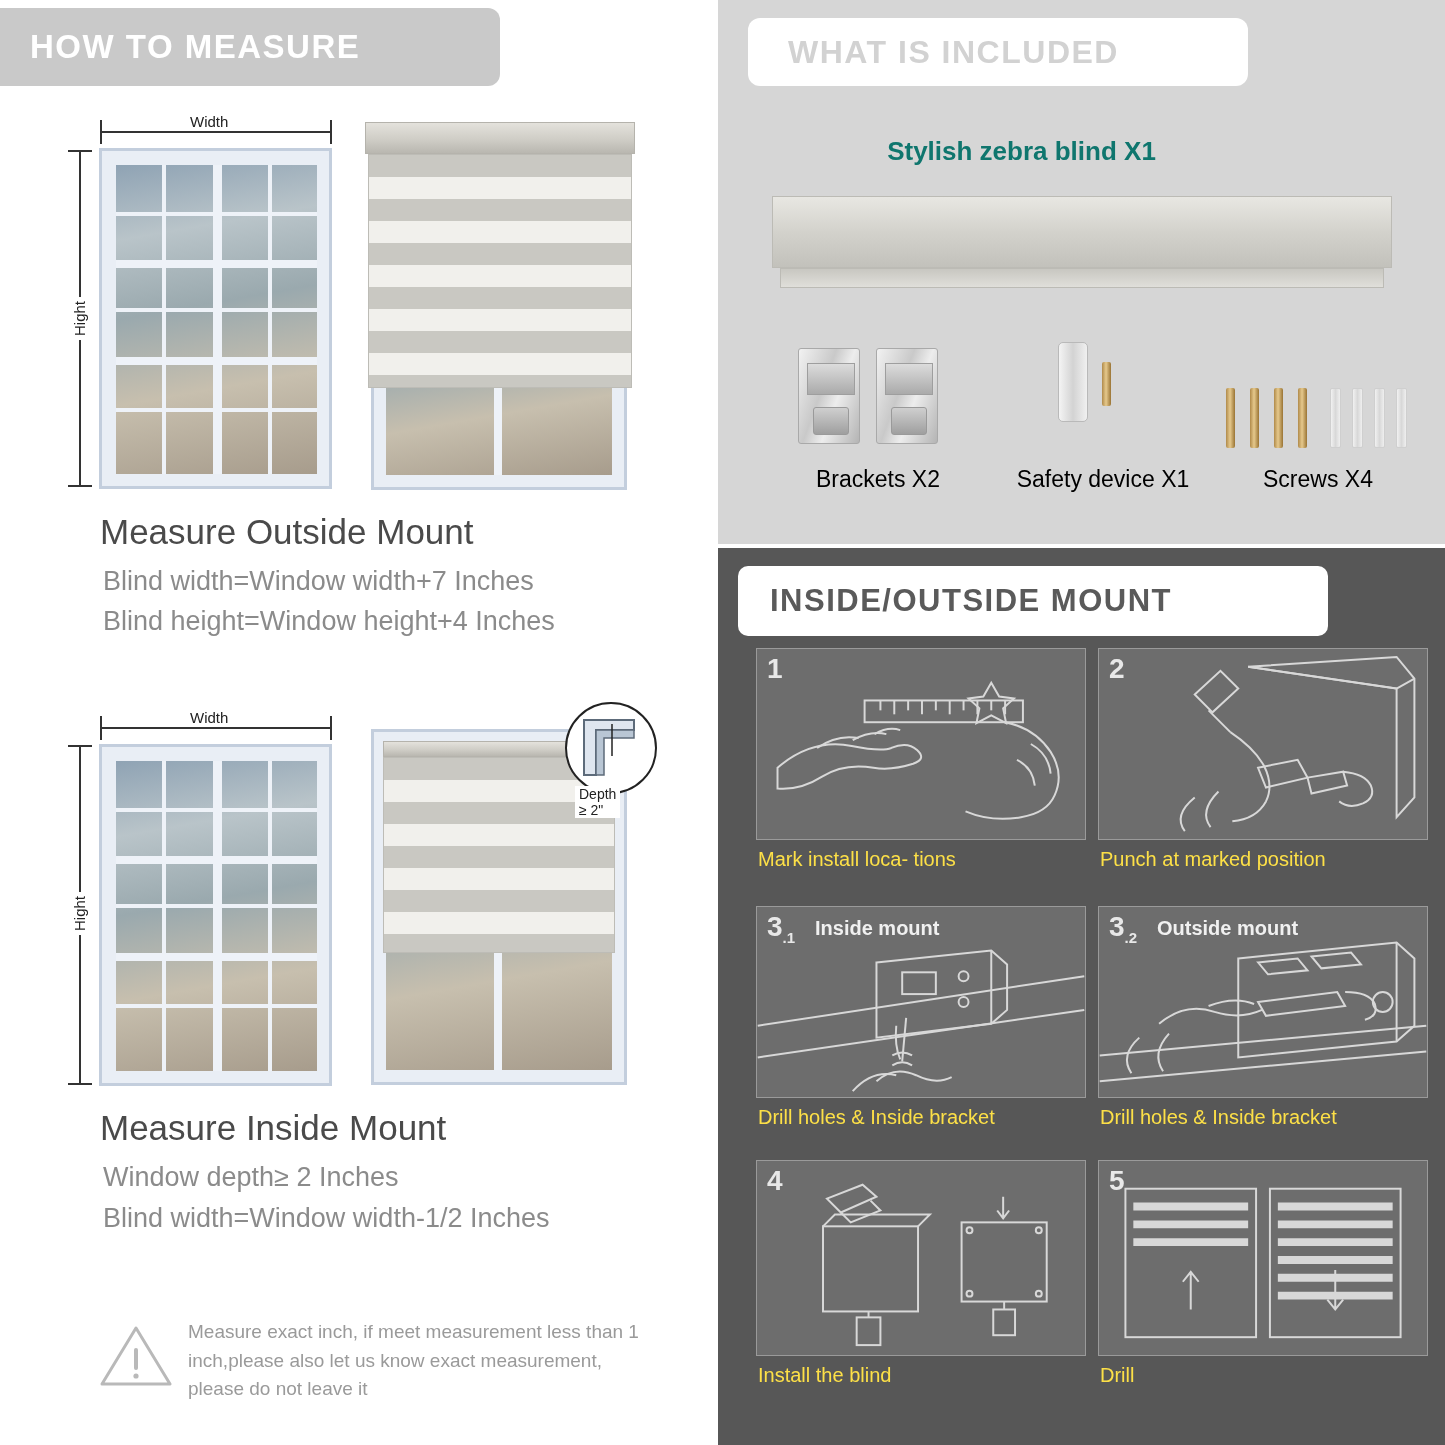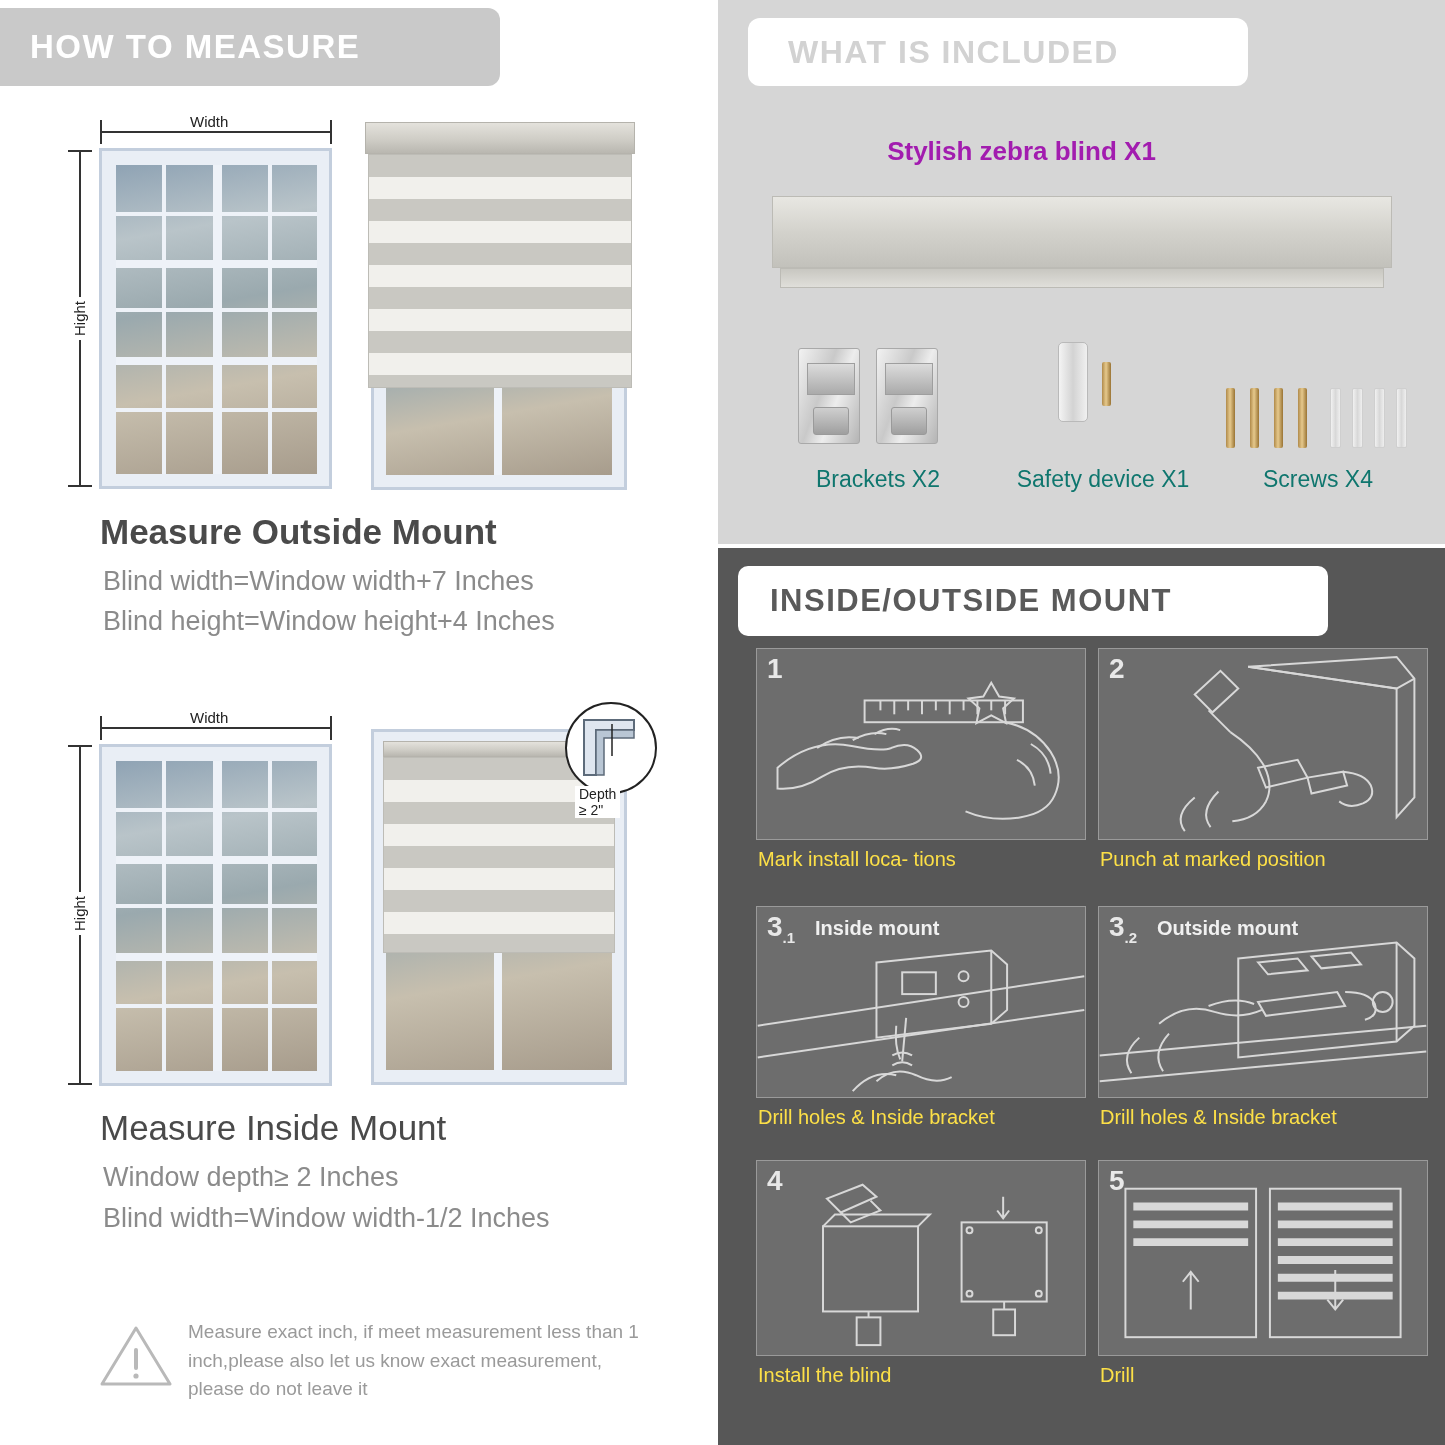--- a/index.html
+++ b/index.html
@@ -91,34 +91,34 @@
     background:#d6d6d6;
   }
   #banner-included {
     left:30px; top:18px; width:500px; height:68px;
     background:#ffffff; border-radius:12px; padding-left:40px;
   }
   #banner-included .banner-text { color:#d2d2d2; font-size:32px; }
 
   .included-title {
     position:absolute; left:0; top:136px; width:607px; text-align:center;
-    font-size:26px; color:#a21caf; font-weight:bold;
+    font-size:26px; color:#0f766e; font-weight:bold;
   }
   .rail-big {
     position:absolute; left:54px; top:196px; width:620px; height:72px;
     background:linear-gradient(180deg,#e8e7e2,#d3d2cc 50%,#c2c1bb);
     border:1px solid #bcbbb5;
   }
   .rail-big-lip {
     position:absolute; left:62px; top:268px; width:604px; height:20px;
     background:linear-gradient(180deg,#c8c7c1,#e0dfda);
     border:1px solid #bcbbb5;
   }
   .part-label {
-    position:absolute; font-size:23px; color:#0f766e; text-align:center;
+    position:absolute; font-size:23px; color:#000000; text-align:center;
   }
 
   .bracket {
     position:absolute; width:62px; height:96px;
     background:linear-gradient(110deg,#f2f2f2,#c9c9c9 40%,#ededed 60%,#b4b4b4);
     border:1px solid #a9a9a9; border-radius:3px;
   }
   .bracket:after {
     content:""; position:absolute; left:8px; top:14px; width:46px; height:30px;
     background:linear-gradient(180deg,#dcdcdc,#aaaaaa);
@@ -219,21 +219,21 @@
         <div class="window-frame" style="left:371px; top:232px; width:256px; height:258px;">
           <div class="window-glass" style="left:12px; top:12px; width:226px; height:228px;">
             <div class="mullion-v" style="left:108px; top:0; width:8px; height:100%;"></div>
           </div>
         </div>
         <div class="blind-headrail" style="left:365px; top:122px; width:270px; height:32px;"></div>
         <div class="blind-fabric" style="left:368px; top:154px; width:264px; height:234px;"></div>
       </div>
     </div>
 
-    <div class="heading" style="left:100px; top:512px;font-weight:bold;">Measure Outside Mount</div>
+    <div class="heading" style="left:100px; top:512px;">Measure Outside Mount</div>
     <div class="subline" style="left:103px; top:566px;">Blind width=Window width+7 Inches</div>
     <div class="subline" style="left:103px; top:606px;">Blind height=Window height+4 Inches</div>
 
     <div class="win-illustration">
 
       <div class="dim-line" style="left:100px; top:727px; width:230px; height:2px;"></div>
       <div class="dim-line" style="left:100px; top:716px; width:2px; height:24px;"></div>
       <div class="dim-line" style="left:330px; top:716px; width:2px; height:24px;"></div>
       <div class="dim-label" style="left:186px; top:709px;">Width</div>
 

